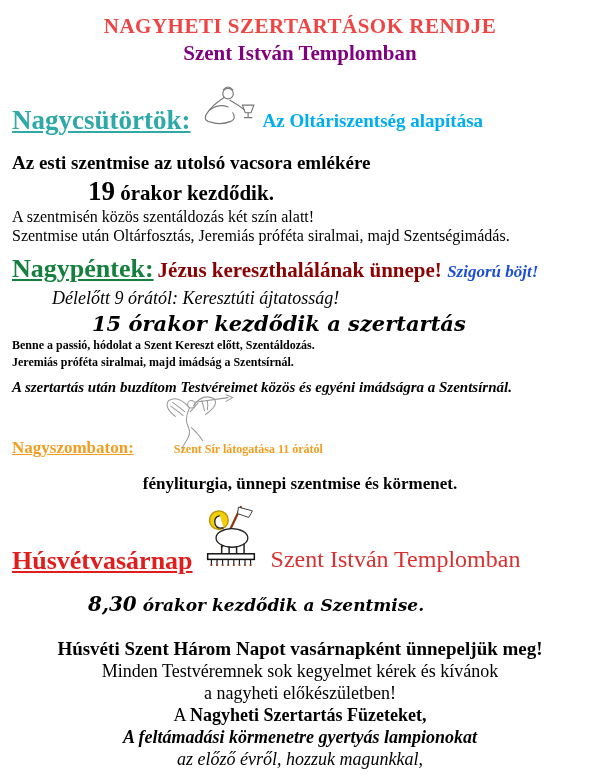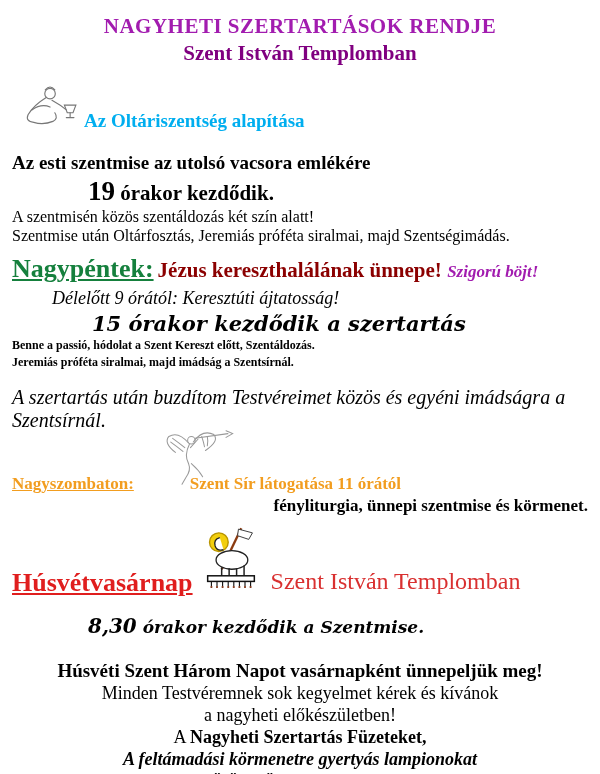--- a/index.html
+++ b/index.html
@@ -3,54 +3,54 @@
 <meta charset="utf-8">
 <style>
   html,body{margin:0;padding:0;}
   body{
     width:600px;height:774px;overflow:hidden;background:#ffffff;
     font-family:"Liberation Serif",serif;color:#000;
   }
   .doc{padding:14px 12px 0 12px;position:relative;}
   .center{text-align:center;}
   
-  .title{font-size:21px;font-weight:bold;color:#a21caf;letter-spacing:.5px;}
+  .title{font-size:21px;font-weight:bold;color:#ef4444;letter-spacing:.5px;}
   .subtitle{font-size:21px;font-weight:bold;color:#800080;margin-top:2px;}
 
   
   .thu-header{display:flex;align-items:flex-end;margin-top:22px;height:46px;}
   .thu-heading{font-size:27px;font-weight:bold;color:#2EA8A8;text-decoration:underline;line-height:1;}
   .thu-icon{margin:0 2px 0 8px;}
   .thu-note{font-size:19px;font-weight:bold;color:#00AEEF;padding-bottom:2px;}
   .thu-line1{font-size:19px;font-weight:bold;text-align:left;margin-top:18px;}
   .thu-time{margin:2px 0 0 76px;font-weight:bold;}
   .thu-time .big{font-size:27px;}
   .thu-time .rest{font-size:21px;}
   .thu-line2,.thu-line3{font-size:16px;margin-top:1px;}
 
   
   .fri-header{margin-top:10px;line-height:1.05;}
   .fri-heading{font-size:26px;font-weight:bold;color:#15803d;text-decoration:underline;}
   .fri-sub{font-size:21px;font-weight:bold;color:#8B0000;}
-  .fri-note{font-size:17px;font-weight:bold;font-style:italic;color:#a21caf;}
+  .fri-note{font-size:17px;font-weight:bold;font-style:italic;color:#1d4ed8;}
   .fri-line1{font-size:18px;font-style:italic;margin:6px 0 0 40px;}
   .fri-line2{font-size:21px;font-weight:bold;font-style:italic;margin:2px 0 0 80px;font-family:"DejaVu Serif",serif;}
   .fri-line3,.fri-line4{font-size:12px;font-weight:bold;margin-top:2px;}
-  .fri-line5{font-size:20px;font-weight:normal;font-style:italic;margin-top:16px;}
+  .fri-line5{font-size:15px;font-weight:bold;font-style:italic;margin-top:9px;}
 
   
   .sat-header{position:relative;margin-top:42px;}
   .sat-icon{position:absolute;left:148px;top:-46px;}
   .sat-heading{font-size:17px;font-weight:bold;color:#F29D1F;text-decoration:underline;}
-  .sat-note{font-size:17px;font-weight:bold;color:#F29D1F;margin-left:52px;}
+  .sat-note{font-size:12px;font-weight:bold;color:#F29D1F;margin-left:36px;}
   .sat-time{margin:6px 0 0 76px;}
   .sat-time .big{font-size:25px;font-weight:bold;text-decoration:underline;}
   .sat-time .mid{font-size:23px;}
   .sat-time .rest{font-size:17px;font-weight:bold;}
-  .sat-line2{font-size:17px;font-weight:bold;text-align:right;margin-top:2px;font-family:Liberation Serif, serif;}
+  .sat-line2{font-size:17px;font-weight:bold;text-align:center;margin-top:16px;font-family:Liberation Serif, serif;}
 
   
   .eas-header{display:flex;align-items:flex-end;margin-top:14px;height:66px;}
   .eas-heading{font-size:26px;font-weight:bold;color:#E01E1E;text-decoration:underline;line-height:1;padding-right:10px;}
   .eas-sub{font-size:24px;color:#D93030;padding:0 0 1px 12px;}
   .eas-time{margin:18px 0 0 76px;font-style:italic;font-family:"DejaVu Serif",serif;}
   .eas-time .big{font-size:20px;font-weight:bold;}
   .eas-time .rest{font-size:17px;font-weight:bold;}
 
   
@@ -63,20 +63,21 @@
 </style>
 </head>
 <body>
 
 <div class="doc">
 
   <div class="center title">NAGYHETI SZERTARTÁSOK RENDJE</div>
   <div class="center subtitle">Szent István Templomban</div>
 
   <div class="thu-header">
+    <span class="thu-heading">Nagycsütörtök:</span>
     <span class="thu-icon">
       <svg width="62" height="44" viewBox="0 0 64 46">
         <g fill="none" stroke="#777" stroke-width="1.2" stroke-linecap="round">
           <circle cx="31" cy="8" r="5.5"></circle>
           <path d="M26 4 Q31 -2 36 4"></path>
           <path d="M27 12 Q14 20 8 30 Q5 37 14 38 Q24 41 34 37 Q40 34 36 28"></path>
           <path d="M12 25 Q22 18 31 22"></path>
           <path d="M33 15 Q42 20 48 25"></path>
           <path d="M46 20 h12 l-3 8 h-6 z"></path>
           <path d="M52 28 v4 M48 33 h8"></path>

